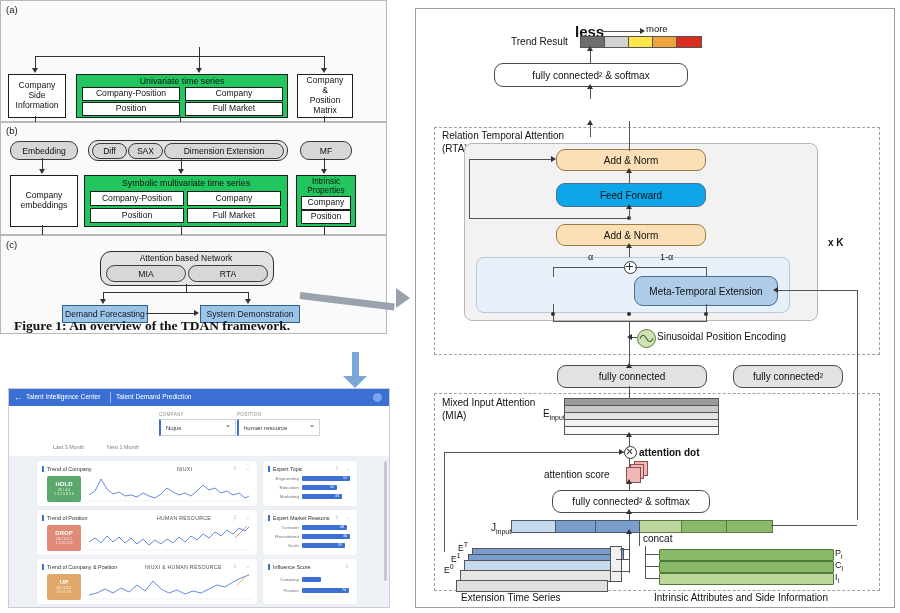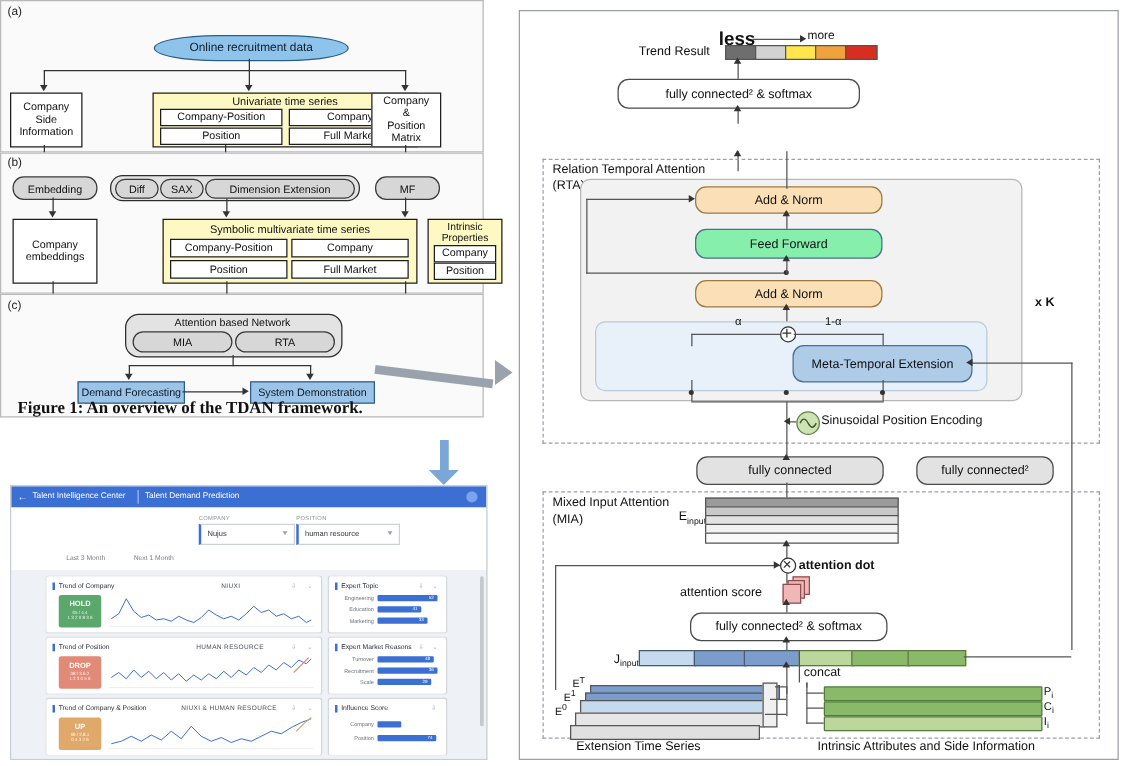--- a/index.html
+++ b/index.html
@@ -26,21 +26,21 @@
   .panel{position:absolute;border:1px solid #b9b9b9;background:#fafafa;}
   .panel-tag{position:absolute;font-size:9.5px;color:#222;}
 
   .cyl{position:absolute;background:#8ec4ec;border:1.3px solid #2a5f86;
        border-radius:50%/16px;display:flex;align-items:center;justify-content:center;
        font-size:9.5px;color:#0d1b25;}
 
   .box{position:absolute;border:1.3px solid #1d1d1d;background:#fff;
        display:flex;align-items:center;justify-content:center;text-align:center;
        font-size:8.6px;line-height:1.15;color:#111;}
-  .grpbox{position:absolute;border:1.4px solid #1d1d1d;background:#fef9c3;margin-left:46px;}
+  .grpbox{position:absolute;border:1.4px solid #1d1d1d;background:#22c55e;}
   .grplab{position:absolute;width:100%;text-align:center;font-size:8.8px;color:#111;}
 
   .pill{position:absolute;background:#d7d7d7;border:1.2px solid #3a3a3a;
         border-radius:9px;display:flex;align-items:center;justify-content:center;
         font-size:8.6px;color:#111;}
   .pill-l{position:absolute;background:#e3e3e3;border:1.3px solid #2d2d2d;
         border-radius:10px;}
   .bluebox{position:absolute;background:#9cc3e8;border:1.3px solid #2f5f88;
         display:flex;align-items:center;justify-content:center;font-size:8.6px;color:#0d1b25;}
 
@@ -127,21 +127,20 @@
   .sup{font-size:7px;vertical-align:super;}
 </style>
 </head>
 <body>
 
 <div id="left-figure">
 
   <div class="panel" style="left:0;top:0;width:385px;height:120px;"></div>
   <div class="panel-tag" style="left:6px;top:4px;">(a)</div>
 
-  <div class="cyl" style="left:123px;top:28px;width:154px;height:19px;">Online recruitment data</div>
 
   <div class="hline" style="left:35px;top:56px;width:290px;"></div>
   <div class="vline" style="left:199px;top:47px;height:10px;"></div>
   <div class="vline" style="left:35px;top:56px;height:14px;"></div>
   <div class="vline" style="left:324px;top:56px;height:14px;"></div>
   <div class="vline" style="left:199px;top:56px;height:14px;"></div>
   <div class="ah-d" style="left:32px;top:68px;"></div>
   <div class="ah-d" style="left:196px;top:68px;"></div>
   <div class="ah-d" style="left:321px;top:68px;"></div>
 
@@ -402,21 +401,21 @@
   <div class="vline2" style="left:174px;top:112px;height:16px;"></div>
   <div class="ah-u" style="left:171px;top:111px;"></div>
 
   <div class="dashed" style="left:18px;top:118px;width:444px;height:226px;"></div>
   <div class="rlabel" style="left:26px;top:121px;">Relation Temporal Attention</div>
   <div class="rlabel" style="left:26px;top:134px;">(RTA)</div>
 
   <div class="grayzone" style="left:48px;top:134px;width:352px;height:176px;"></div>
 
   <div class="rbox" style="left:140px;top:140px;width:148px;height:20px;background:#fbdfb6;border-color:#9c7b42;">Add &amp; Norm</div>
-  <div class="rbox" style="left:140px;top:174px;width:148px;height:22px;background:#86efac;border-color:#4a6f92;">Feed Forward</div>
+  <div class="rbox" style="left:140px;top:174px;width:148px;height:22px;background:#0ea5e9;border-color:#4a6f92;">Feed Forward</div>
   <div class="vline2" style="left:213px;top:160px;height:14px;"></div>
   <div class="ah-u" style="left:210px;top:159px;"></div>
 
   <div class="vline2" style="left:53px;top:150px;height:60px;"></div>
   <div class="hline2" style="left:53px;top:150px;width:85px;"></div>
   <div class="ah-r" style="left:135px;top:146.5px;"></div>
   <div class="hline2" style="left:53px;top:209px;width:160px;"></div>
   <div class="dot" style="left:211px;top:207px;"></div>
   <div class="vline2" style="left:213px;top:196px;height:14px;"></div>
   <div class="ah-u" style="left:210px;top:195px;"></div>

